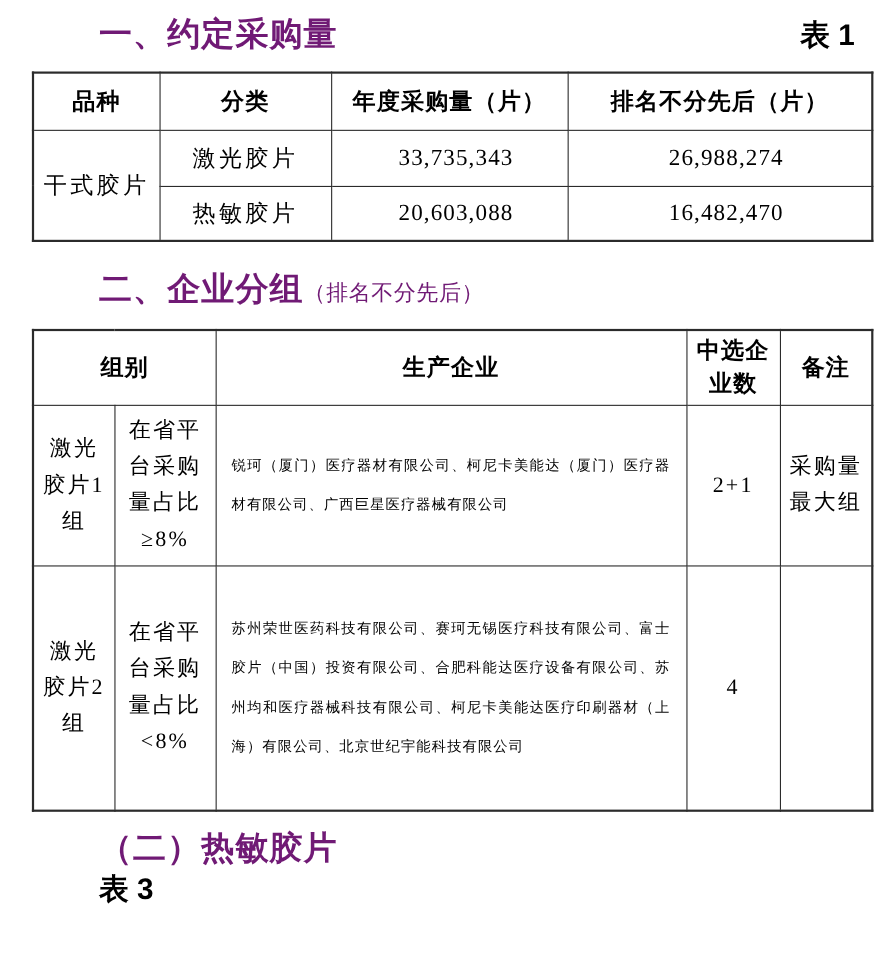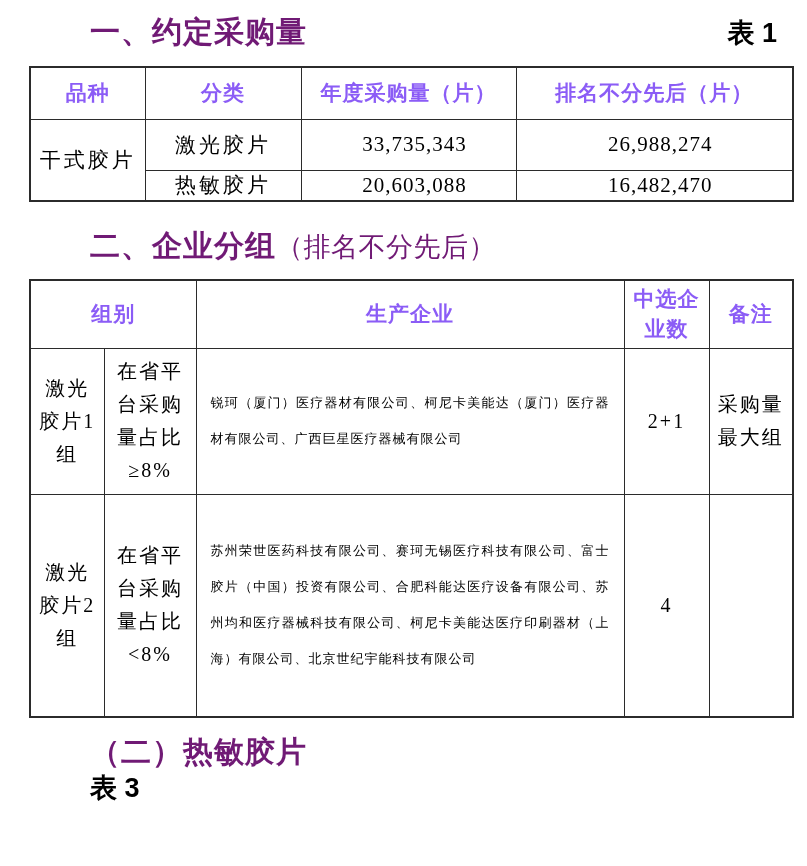--- a/index.html
+++ b/index.html
@@ -27,21 +27,21 @@
     font-weight: 700;
     font-size: 30px;
     line-height: 36px;
     letter-spacing: 1px;
     color: #701a75;
     white-space: nowrap;
   }
   .sec-title .note {
     font-family: Liberation Sans, sans-serif;
     font-weight: 400;
-    font-size: 27px;
+    font-size: 20px;
     letter-spacing: 0.5px;
   }
   .tbl-label {
     font-family: "Liberation Sans", "DejaVu Sans", sans-serif;
     font-weight: 700;
     font-size: 27px;
     line-height: 36px;
     white-space: nowrap;
   }
   .hl1 { margin-top: 14px; }
@@ -62,26 +62,26 @@
     text-align: center;
     vertical-align: middle;
     padding: 0;
     overflow: hidden;
   }
   th {
     font-family: "Liberation Sans", "DejaVu Sans", sans-serif;
     font-weight: 700;
     font-size: 21px;
     letter-spacing: 1px;
-    color: #8b5cf6;
+    color: #000000;
   }
   .t1 { margin-top: 15px; }
   .t1 tr.hrow { height: 52px; }
   .t1 tr.r1 { height: 51px; }
-  .t1 tr.r2 { height: 31px; }
+  .t1 tr.r2 { height: 50px; }
   .t1 td { font-size: 21px; }
   .t1 td.cjk { letter-spacing: 3px; }
   .t1 td.num { letter-spacing: 1px; padding-left: 12px; }
 
   .t2 { margin-top: 14px; }
   .t2 tr.hrow { height: 68px; }
   .t2 tr.r1 { height: 146px; }
   .t2 tr.r2 { height: 223px; }
   .t2 td { font-size: 20px; letter-spacing: 2px; line-height: 33px; }
   .t2 th.wrap { white-space: pre-line; line-height: 30px; }

